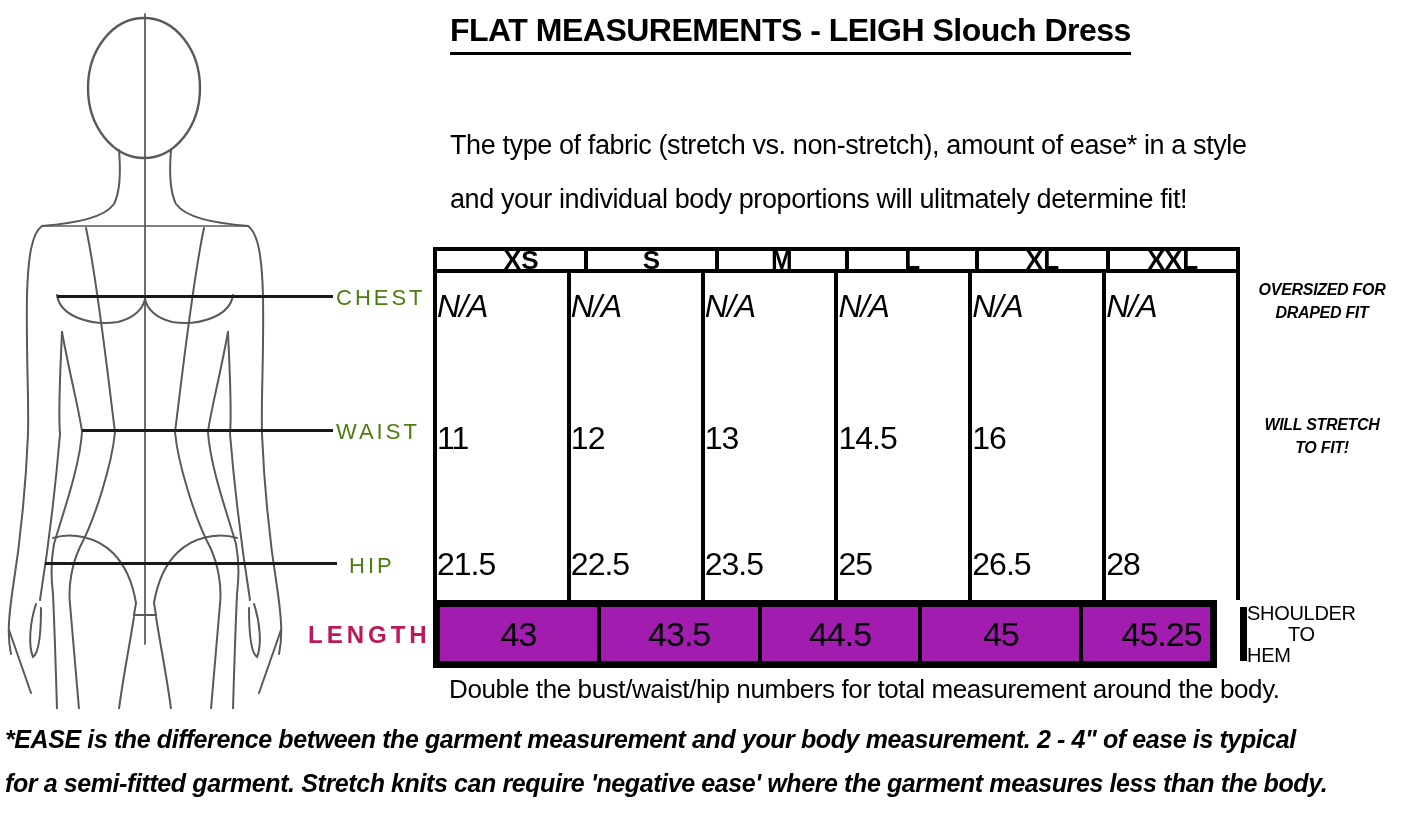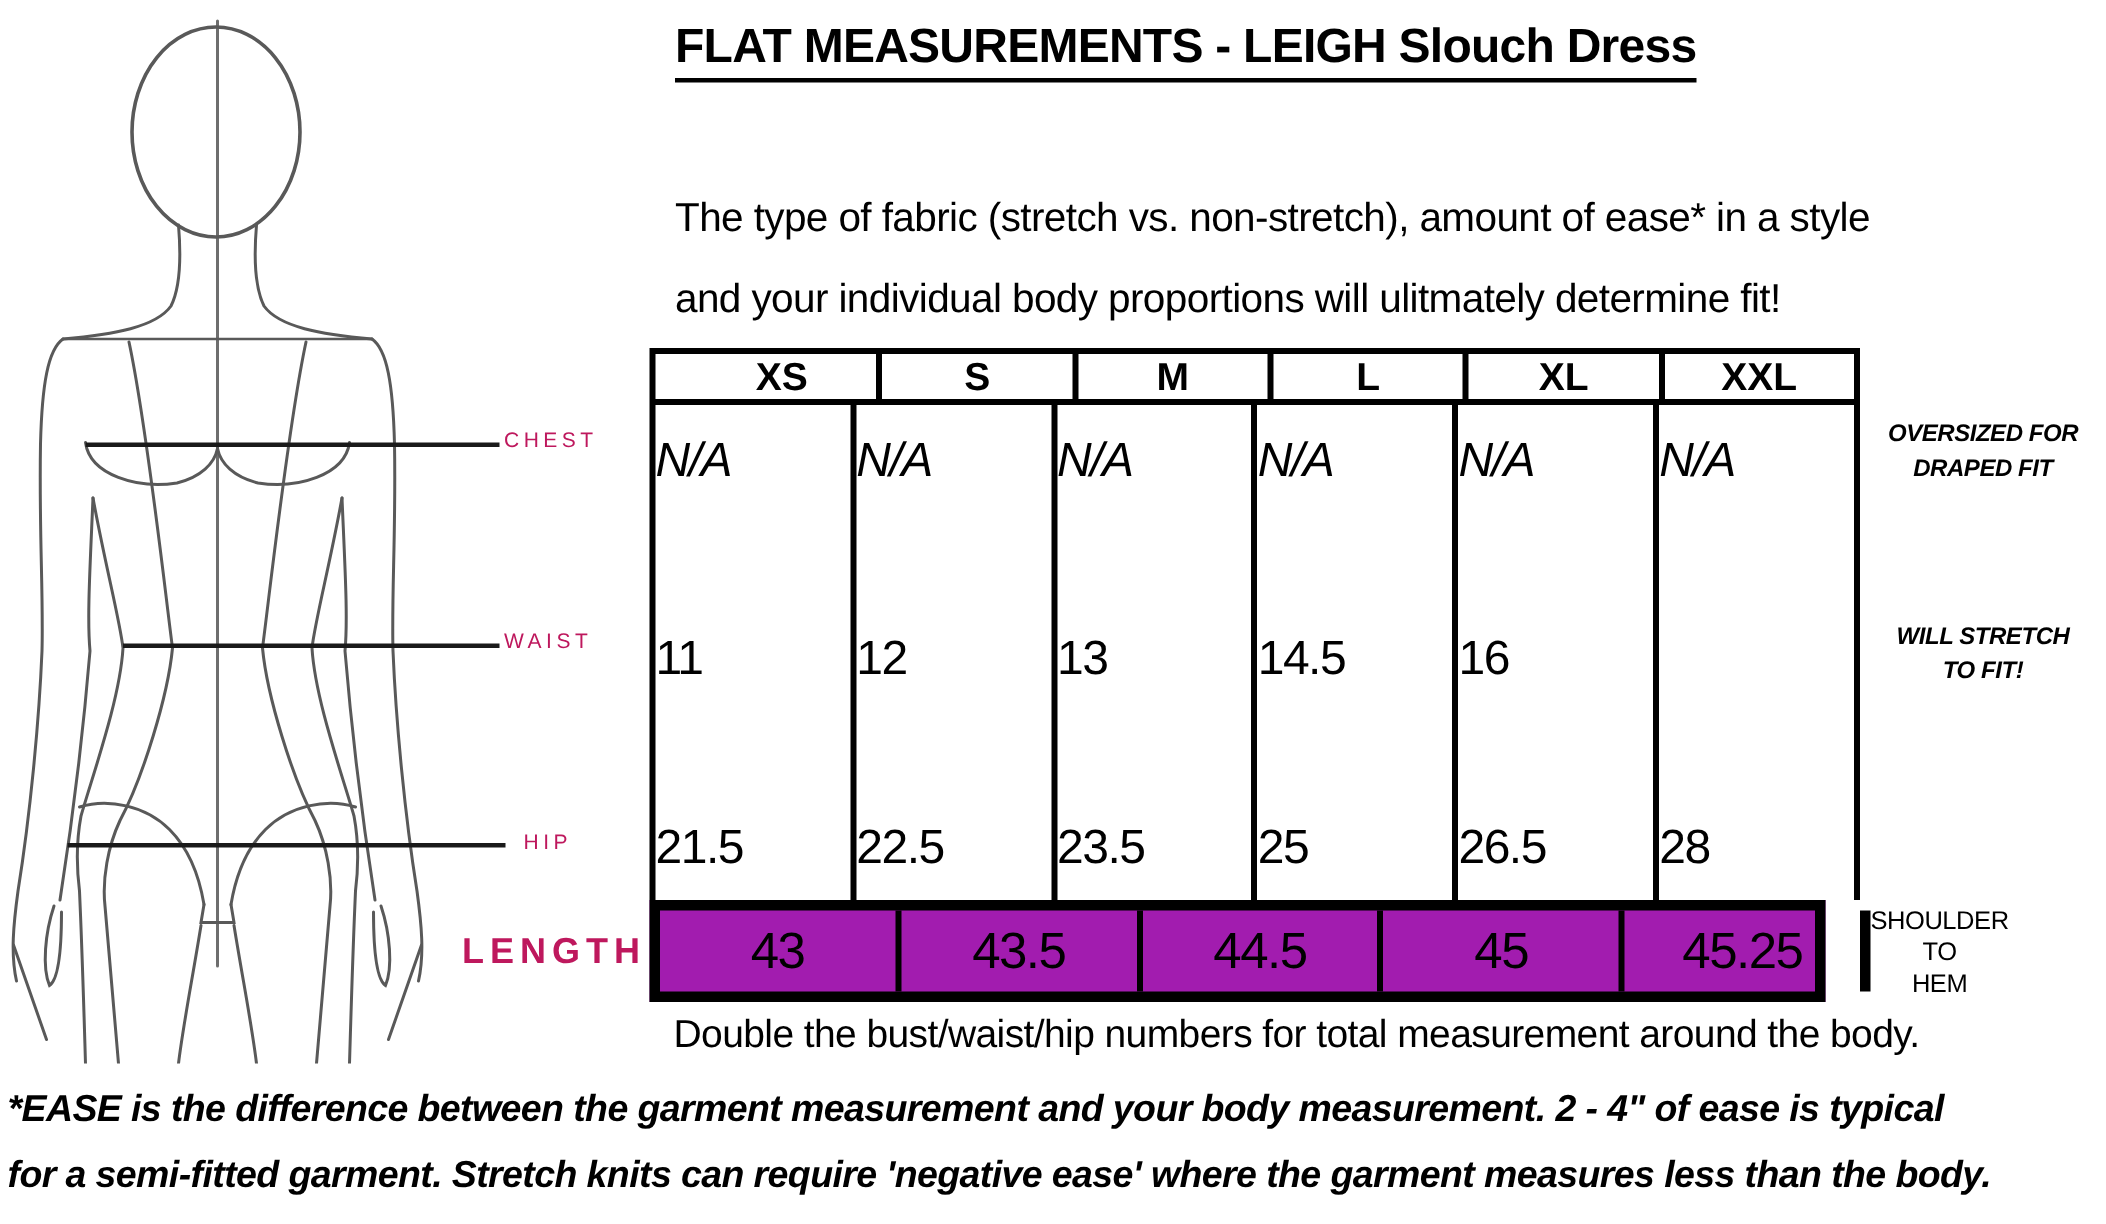--- a/index.html
+++ b/index.html
@@ -10,21 +10,21 @@
     font-family:"Liberation Sans", sans-serif;
     color:#000;
     overflow:hidden;
   }
 
   
   .croquis{position:absolute;left:0;top:4px;}
   .measure-line{position:absolute;height:3px;background:#1a1a1a;}
   .fig-label{
     position:absolute;
-    font-size:14px;letter-spacing:3px;color:#be185d;
+    font-size:22px;letter-spacing:3px;color:#4d7c0f;
     white-space:nowrap;
   }
   .fig-label.len{
     color:#be185d;font-weight:bold;font-size:24px;letter-spacing:4px;
   }
 
   
   .title{
     position:absolute;left:450px;top:12px;
     font-size:32px;font-weight:bold;letter-spacing:-0.5px;
@@ -36,21 +36,21 @@
     font-size:27px;font-weight:bold;letter-spacing:-0.5px;
     white-space:nowrap;
   }
   .intro{
     position:absolute;left:450px;
     font-size:27px;letter-spacing:-0.4px;white-space:nowrap;
   }
 
   
   .tbl-header{
-    position:absolute;left:433px;top:232px;width:807px;height:38px;
+    position:absolute;left:433px;top:247px;width:807px;height:26px;
     box-sizing:border-box;border:4px solid #000;
     display:flex;
     padding-left:21px;
   }
   .tbl-header .hcell{
     flex:1;display:flex;align-items:center;justify-content:center;
     font-size:26px;font-weight:bold;border-right:4px solid #000;
   }
   .tbl-header .hcell:last-child{border-right:none;}
 
@@ -78,22 +78,22 @@
     display:flex;background:#a21caf;
   }
   .len-cells{display:flex;flex:0 0 800px;}
   .len-cell{
     flex:1;display:flex;align-items:center;justify-content:center;
     font-size:34px;letter-spacing:-1px;border-right:4px solid #000;
   }
   .len-cell:last-child{border-right:none;}
   .shoulder-cell{
     flex:1;border-left:7px solid #000;
-    display:flex;flex-direction:column;align-items:center;justify-content:center;
-    font-size:17px;line-height:21px;text-align:center;letter-spacing:-0.3px;
+    display:flex;flex-direction:column;align-items:flex-start;justify-content:center;
+    font-size:20px;line-height:21px;text-align:center;letter-spacing:-0.3px;
   }
 
   
   .side-note{
     position:absolute;left:1244px;width:156px;
     font-size:16px;font-weight:600;font-style:italic;
     text-align:center;line-height:23px;letter-spacing:-0.3px;
   }
   .side-note span{display:block;}
 

